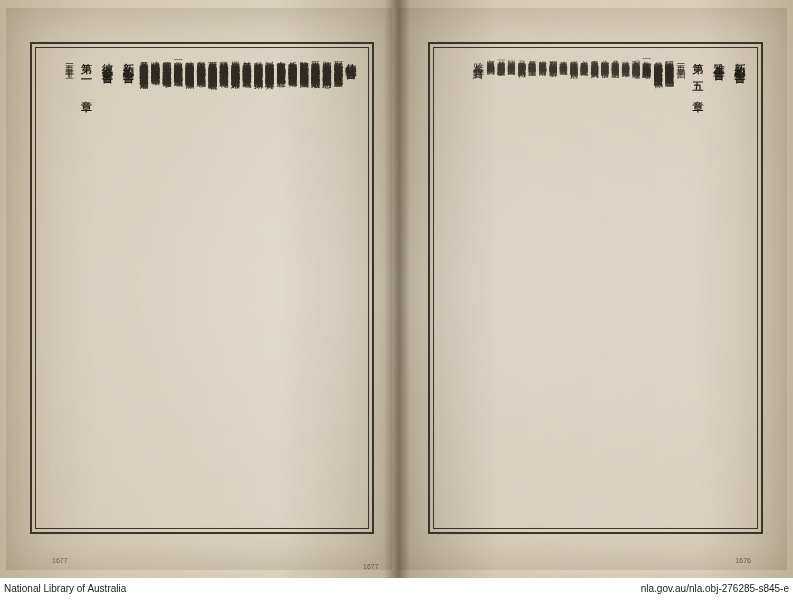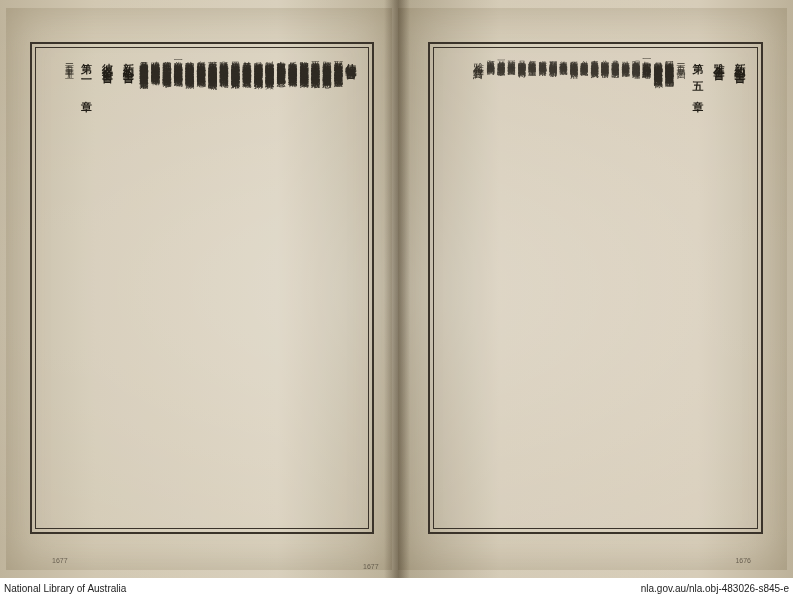--- a/index.html
+++ b/index.html
@@ -238,14 +238,14 @@
     </div>
     <div class="marginal m-left-bottom">1677</div>
   </div>
 
   <div class="gutter"></div>
   <div class="marginal m-center-bottom">1677</div>
 </div>
 
 <div id="caption">
   <span class="left">National Library of Australia</span>
-  <span class="right">nla.gov.au/nla.obj-483026-s845-e</span>
+  <span class="right">nla.gov.au/nla.obj-276285-s845-e</span>
 </div>
 
 </body></html>

